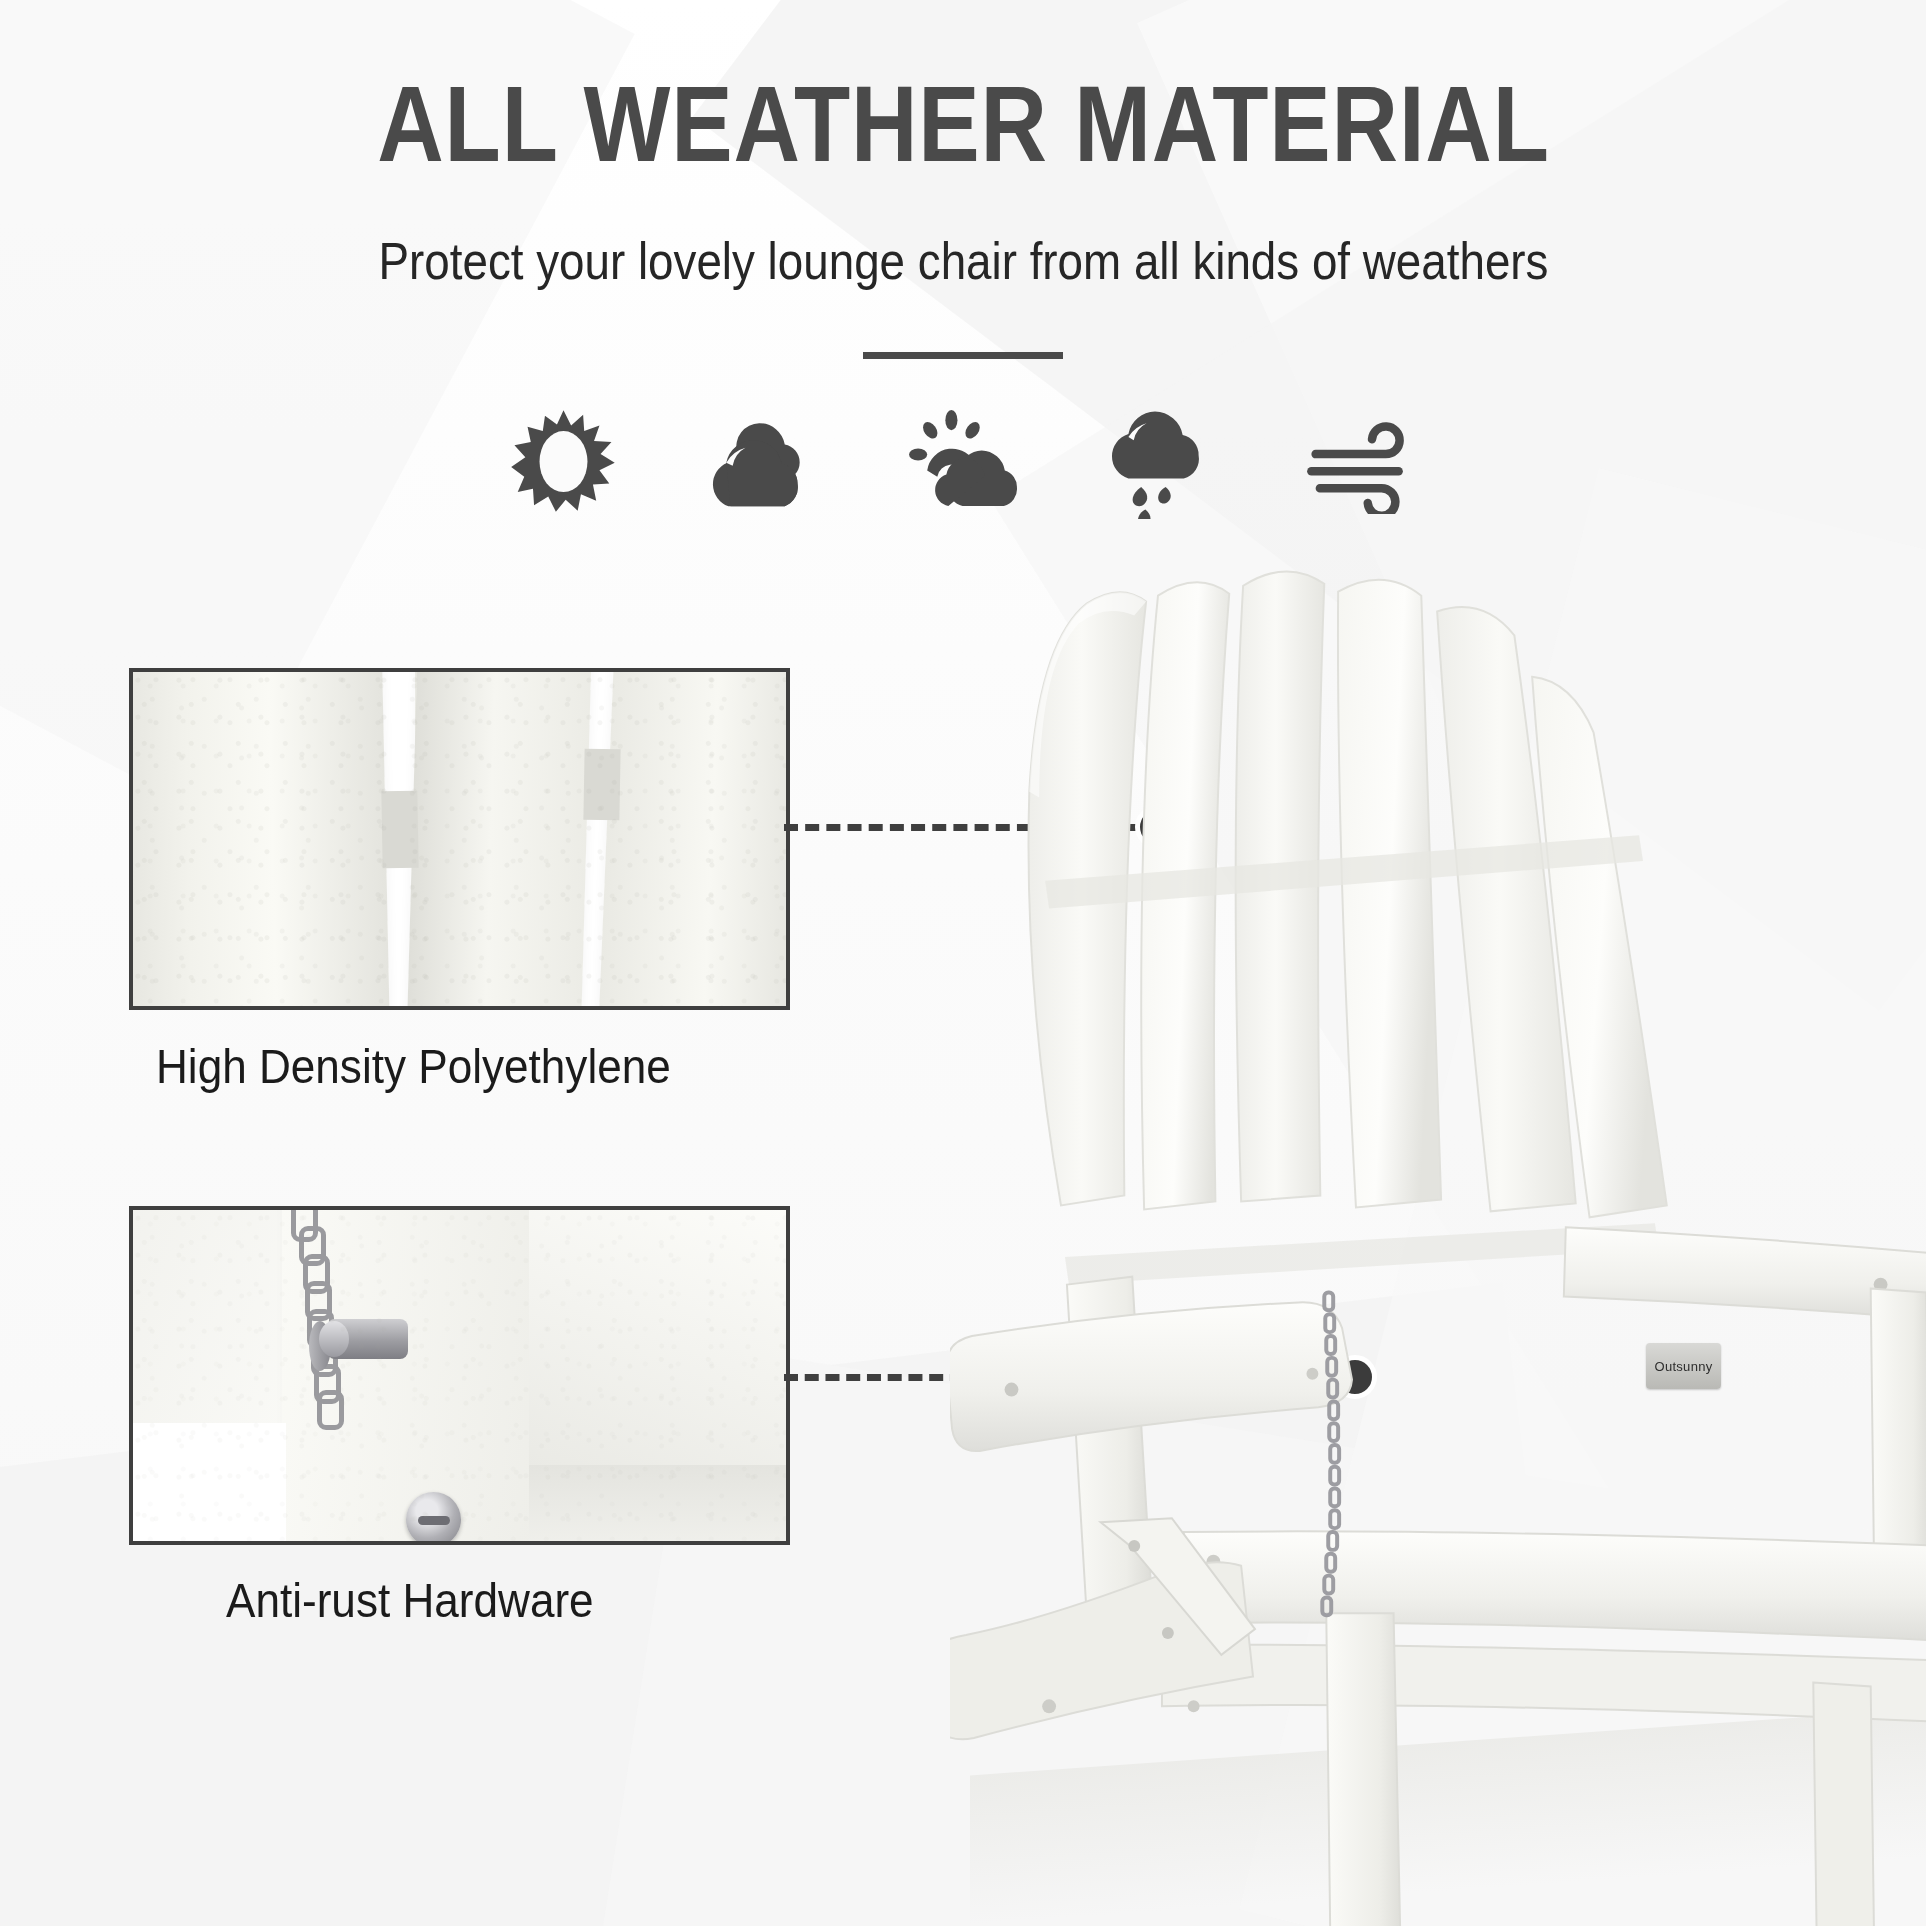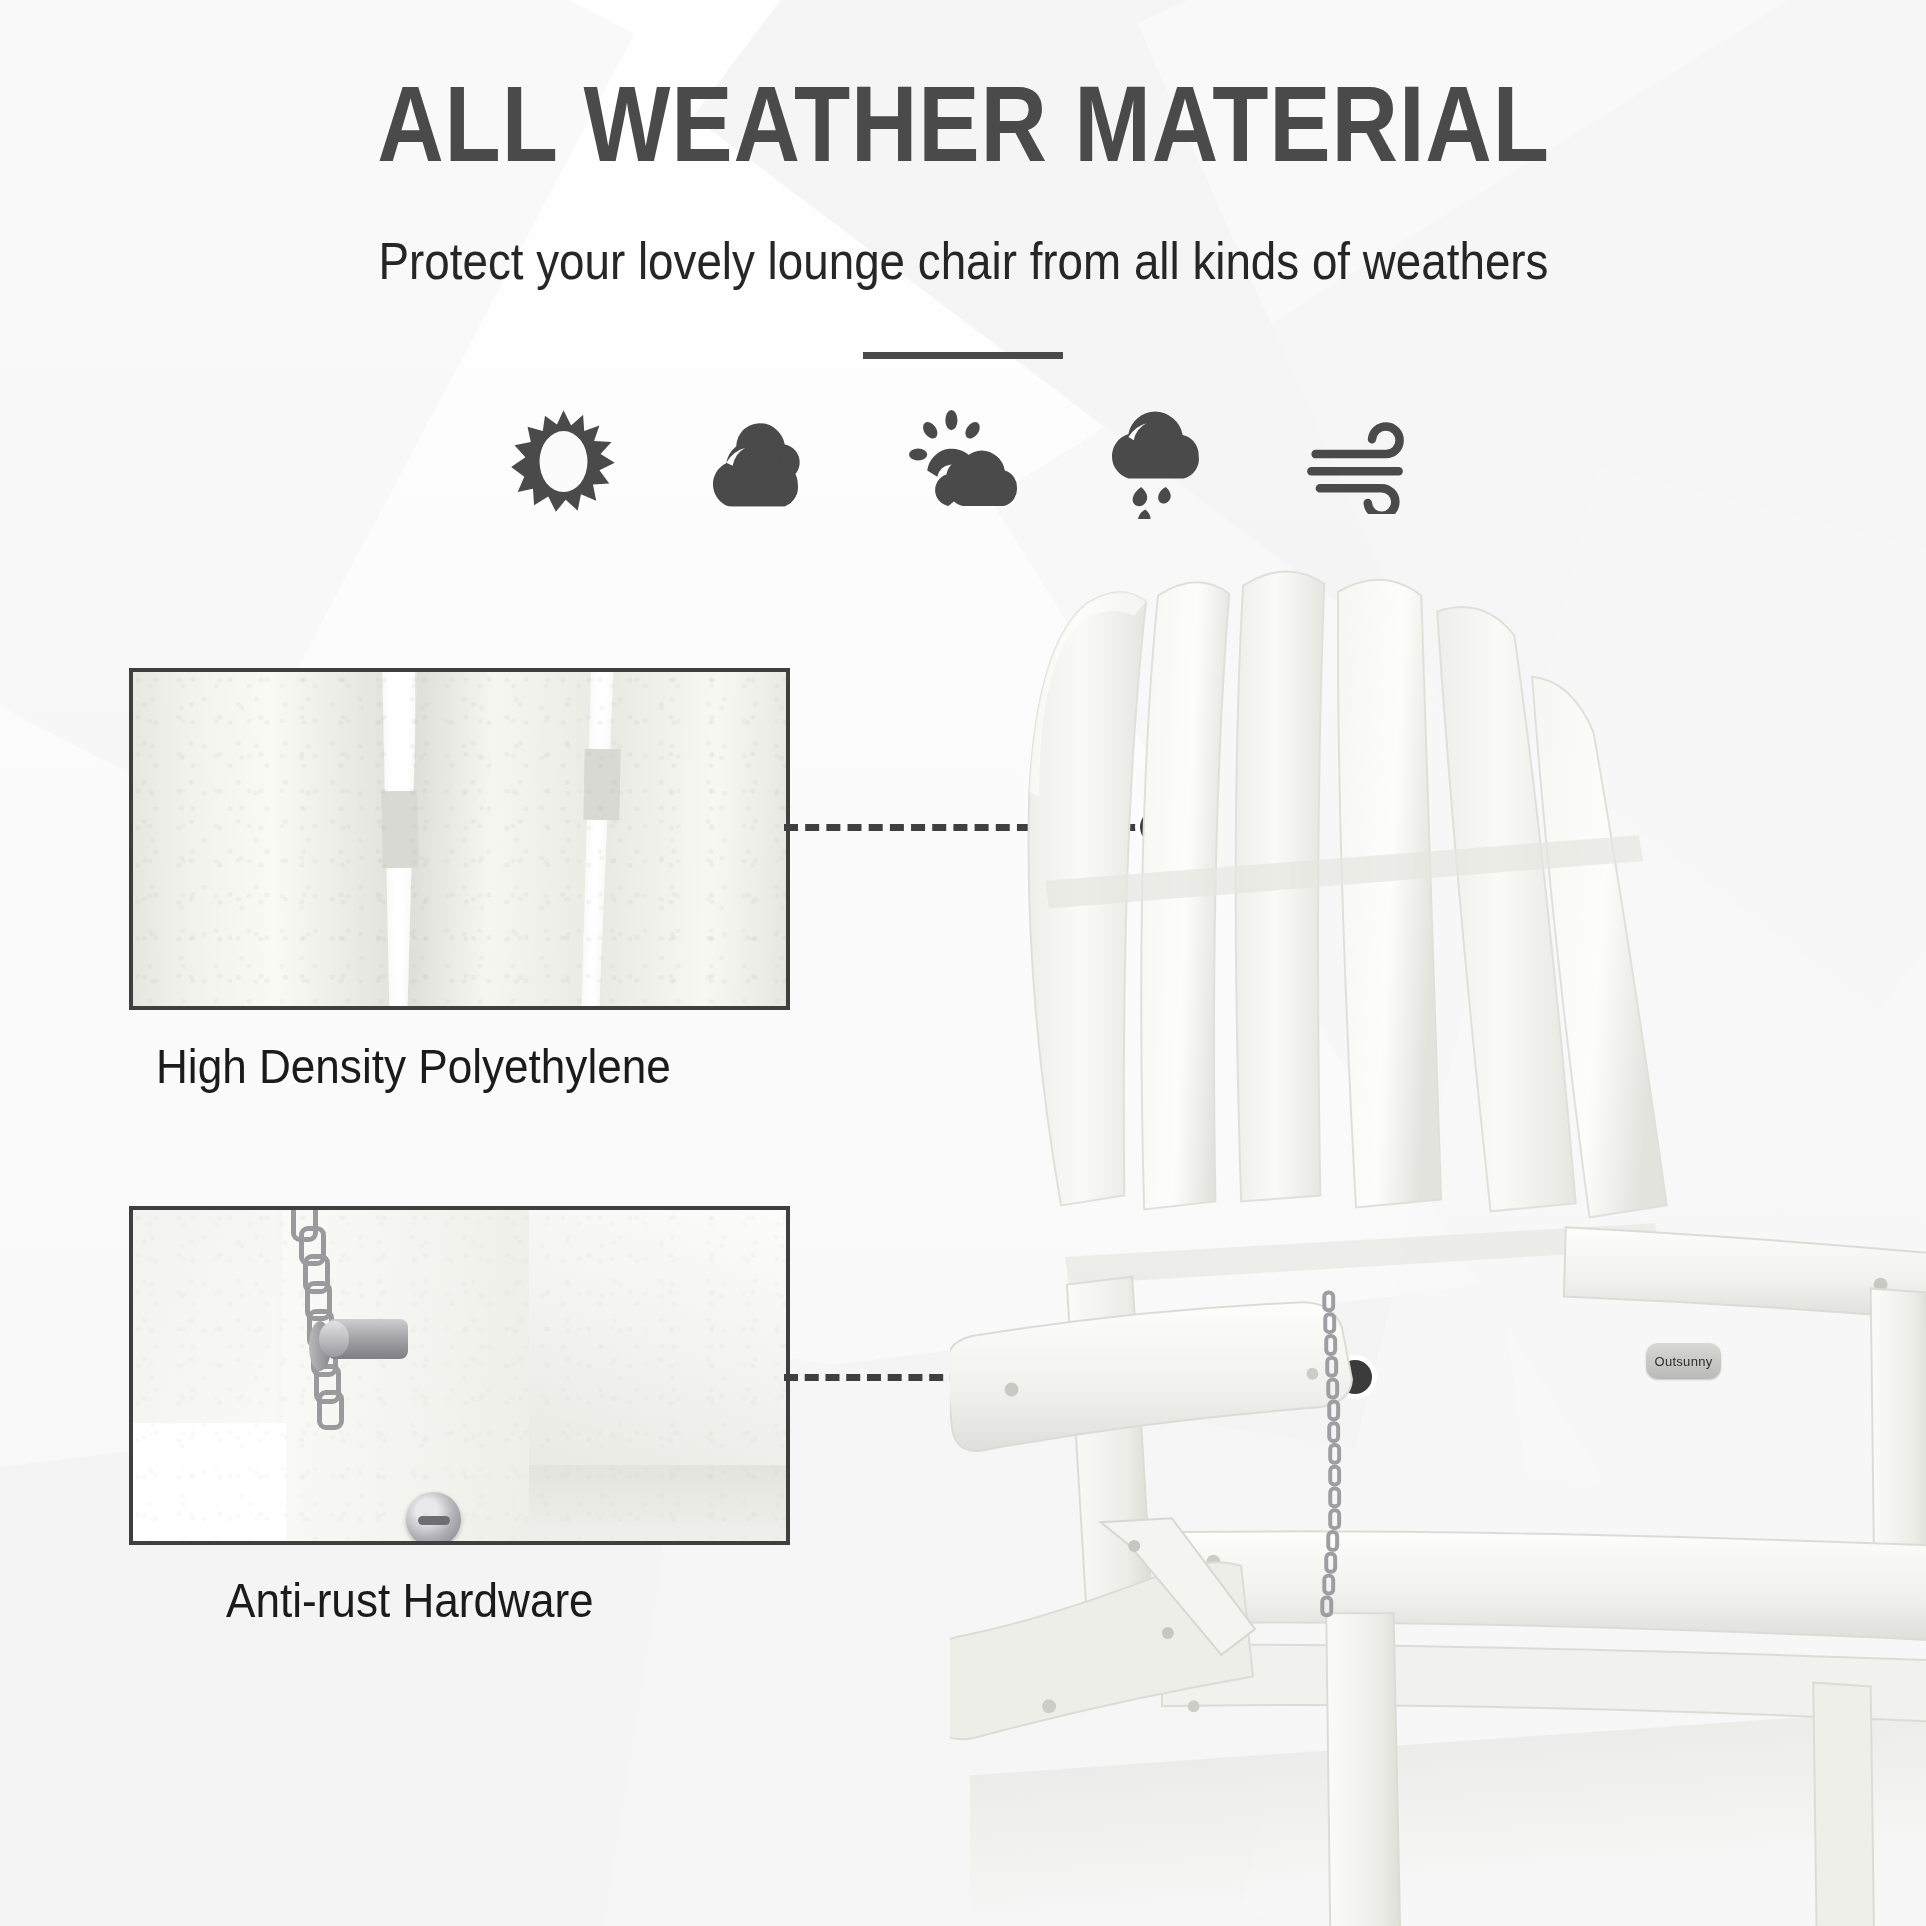--- a/index.html
+++ b/index.html
@@ -99,22 +99,22 @@
   .screw{position:absolute;width:55px;height:55px;border-radius:50%;
      background:radial-gradient(circle at 38% 34%,#e9e9ec 0 22%,#b0b0b5 55%,#7d7d83 100%);
      box-shadow:0 2px 4px rgba(0,0,0,.25);}
   .screw::after{content:"";position:absolute;left:12px;top:24px;width:32px;height:9px;
      border-radius:5px;background:#6d6d73;}
 
   
   .chairWrap{position:absolute;left:950px;top:465px;width:1000px;height:1465px;}
   .chairWrap svg{display:block;width:100%;height:100%;}
 
-  .brandTag{position:absolute;left:1646px;top:1343px;width:75px;height:36px;
-     background:linear-gradient(180deg,#d9d9d6,#b9b9b5);border-radius:12px;
+  .brandTag{position:absolute;left:1646px;top:1343px;width:75px;height:46px;
+     background:linear-gradient(180deg,#d9d9d6,#b9b9b5);border-radius:4px;
      display:flex;align-items:center;justify-content:center;
      font-size:13px;color:#2e2e2e;letter-spacing:0.3px;
      box-shadow:0 1px 2px rgba(0,0,0,.2);}
 
   .floorShadow{position:absolute;left:970px;top:1742px;width:956px;height:149px;
      background:linear-gradient(180deg,rgba(235,235,232,.9),rgba(250,250,250,0));
      transform:skewY(-4deg);}
 </style>
 </head>
 <body>

